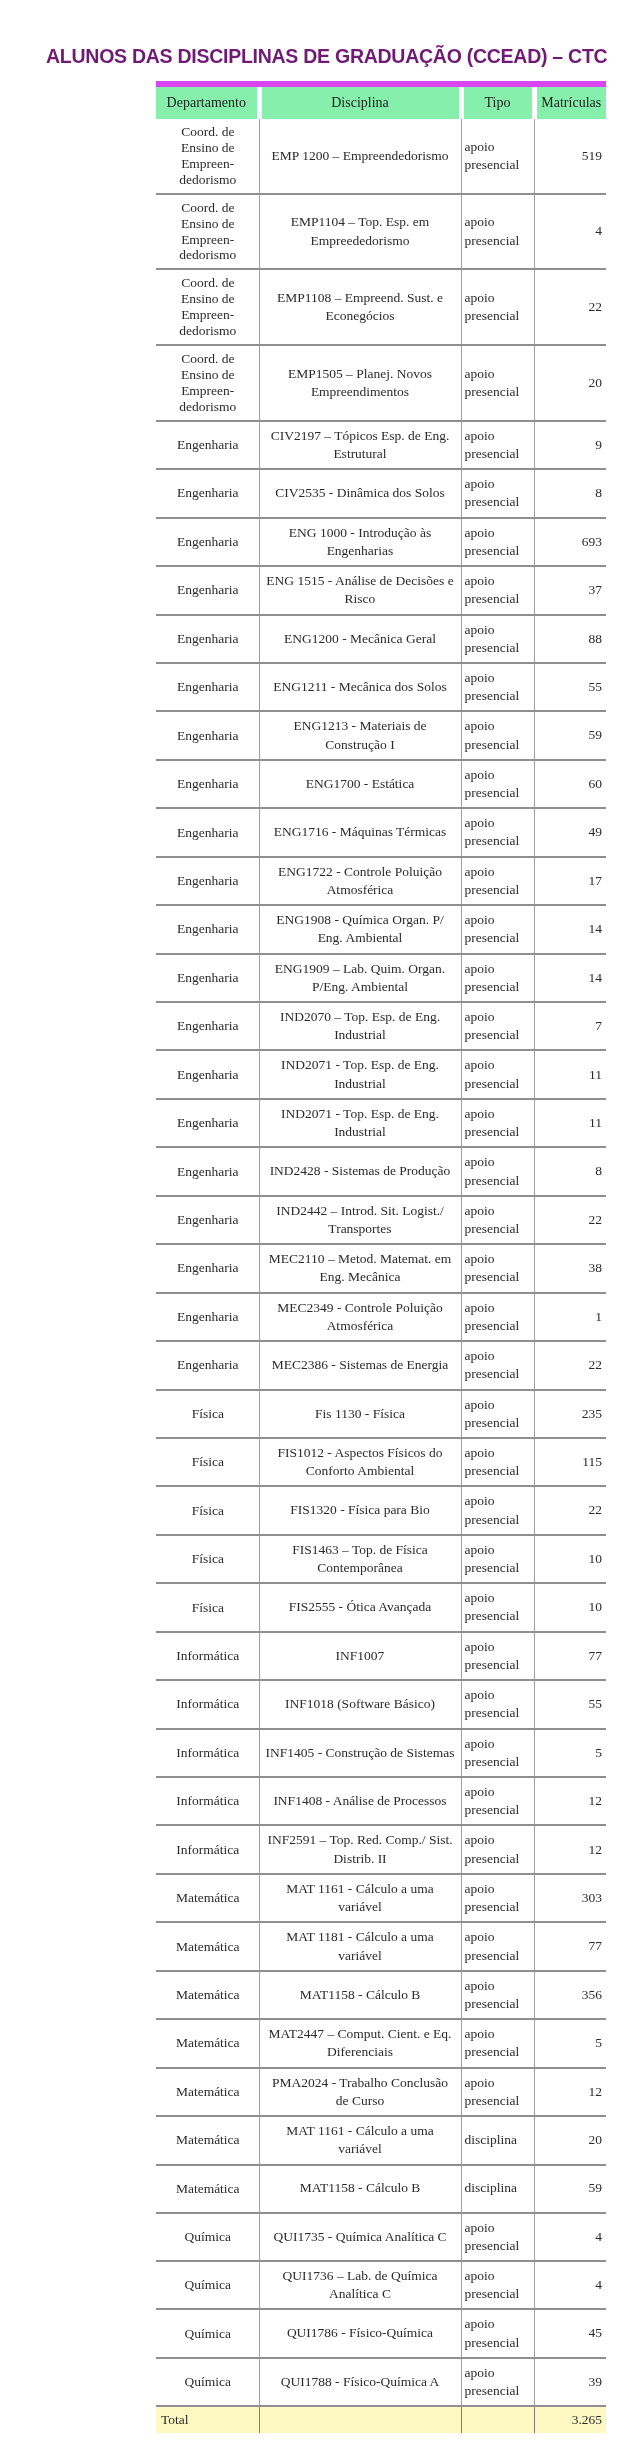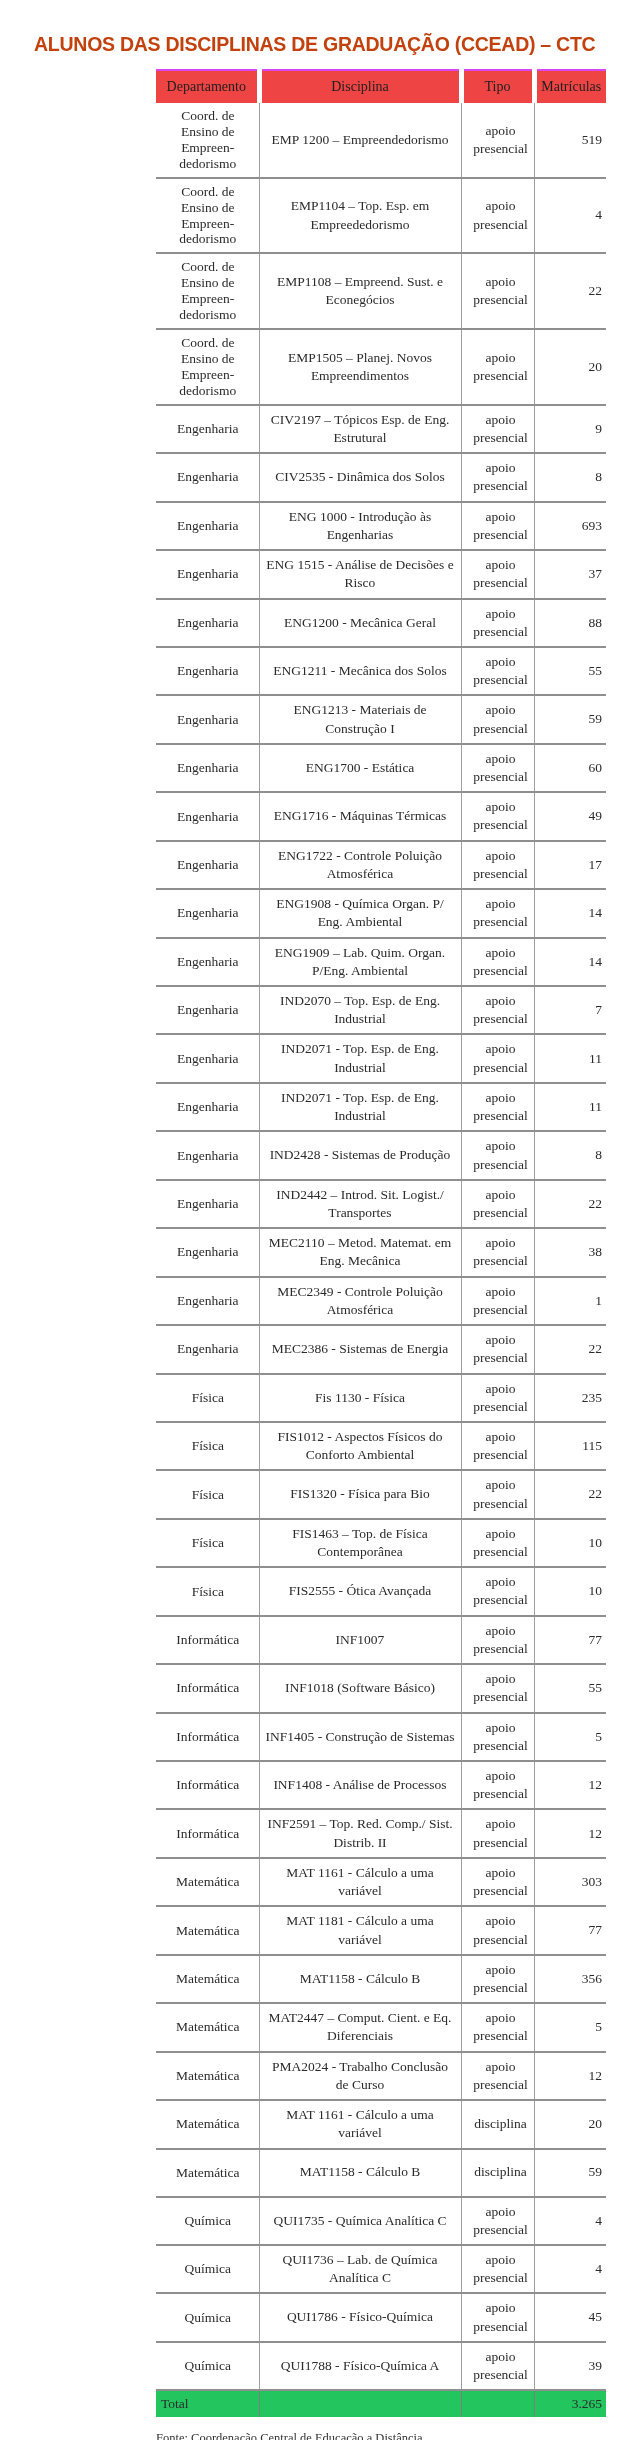--- a/index.html
+++ b/index.html
@@ -12,27 +12,27 @@
     min-height: 2440px;
     font-family: "Liberation Serif", "DejaVu Serif", serif;
     color: #2b2b2b;
     -webkit-font-smoothing: antialiased;
   }
   .page {
     position: relative;
     width: 640px;
   }
   .doc-title {
-    margin: 0;
+    margin: 12px;
     padding: 32px 0 0 34px;
     font-family: "Liberation Sans", "DejaVu Sans", sans-serif;
     font-weight: 700;
     font-size: 21px;
     letter-spacing: -0.3px;
-    color: #c2410c;
+    color: #701a75;
     white-space: nowrap;
   }
   .doc-title > span {
     display: inline-block;
     transform: scaleX(0.93);
     transform-origin: left center;
   }
   table.data-table {
     border-collapse: collapse;
     table-layout: fixed;
@@ -40,22 +40,22 @@
     margin: 13px 0 0 156px;
     font-size: 13.5px;
     line-height: 1.35;
   }
   col.col-dept   { width: 103px; }
   col.col-course { width: 202px; }
   col.col-type   { width: 73px;  }
   col.col-count  { width: 72px;  }
 
   thead th {
-    background: #ef4444;
-    border-top: 2px solid #d946ef;
+    background: #86efac;
+    border-top: 6px solid #d946ef;
     border-left: 5px solid #ffffff;
     border-right: 5px solid #ffffff;
     height: 28px;
     padding: 2px 3px;
     font-weight: 400;
     font-size: 14px;
     color: #1f1f1f;
     text-align: center;
     vertical-align: middle;
   }
@@ -70,25 +70,25 @@
     vertical-align: middle;
     padding: 5px 4px;
   }
   tbody td:last-child { border-right: none; }
   tbody td.c-dept {
     text-align: center;
     padding-left: 5px;
     line-height: 1.18;
   }
   tbody td.c-course { text-align: center; padding-left: 6px; padding-right: 6px; }
-  tbody td.c-type   { text-align: center; padding-left: 9px; padding-right: 3px; }
+  tbody td.c-type   { padding-left: 3px; padding-right: 3px; }
   tbody td.c-count  { text-align: right; }
 
   tfoot td {
-    background: #22c55e;
+    background: #fef9c3;
     border-right: 1.5px solid #7f7f7f;
     height: 16px;
     box-sizing: border-box;
     vertical-align: middle;
     padding: 4px;
   }
   tfoot td:last-child { border-right: none; }
   tfoot td.c-dept  { text-align: left; padding-left: 5px; }
   tfoot td.c-count { text-align: right; }
 

